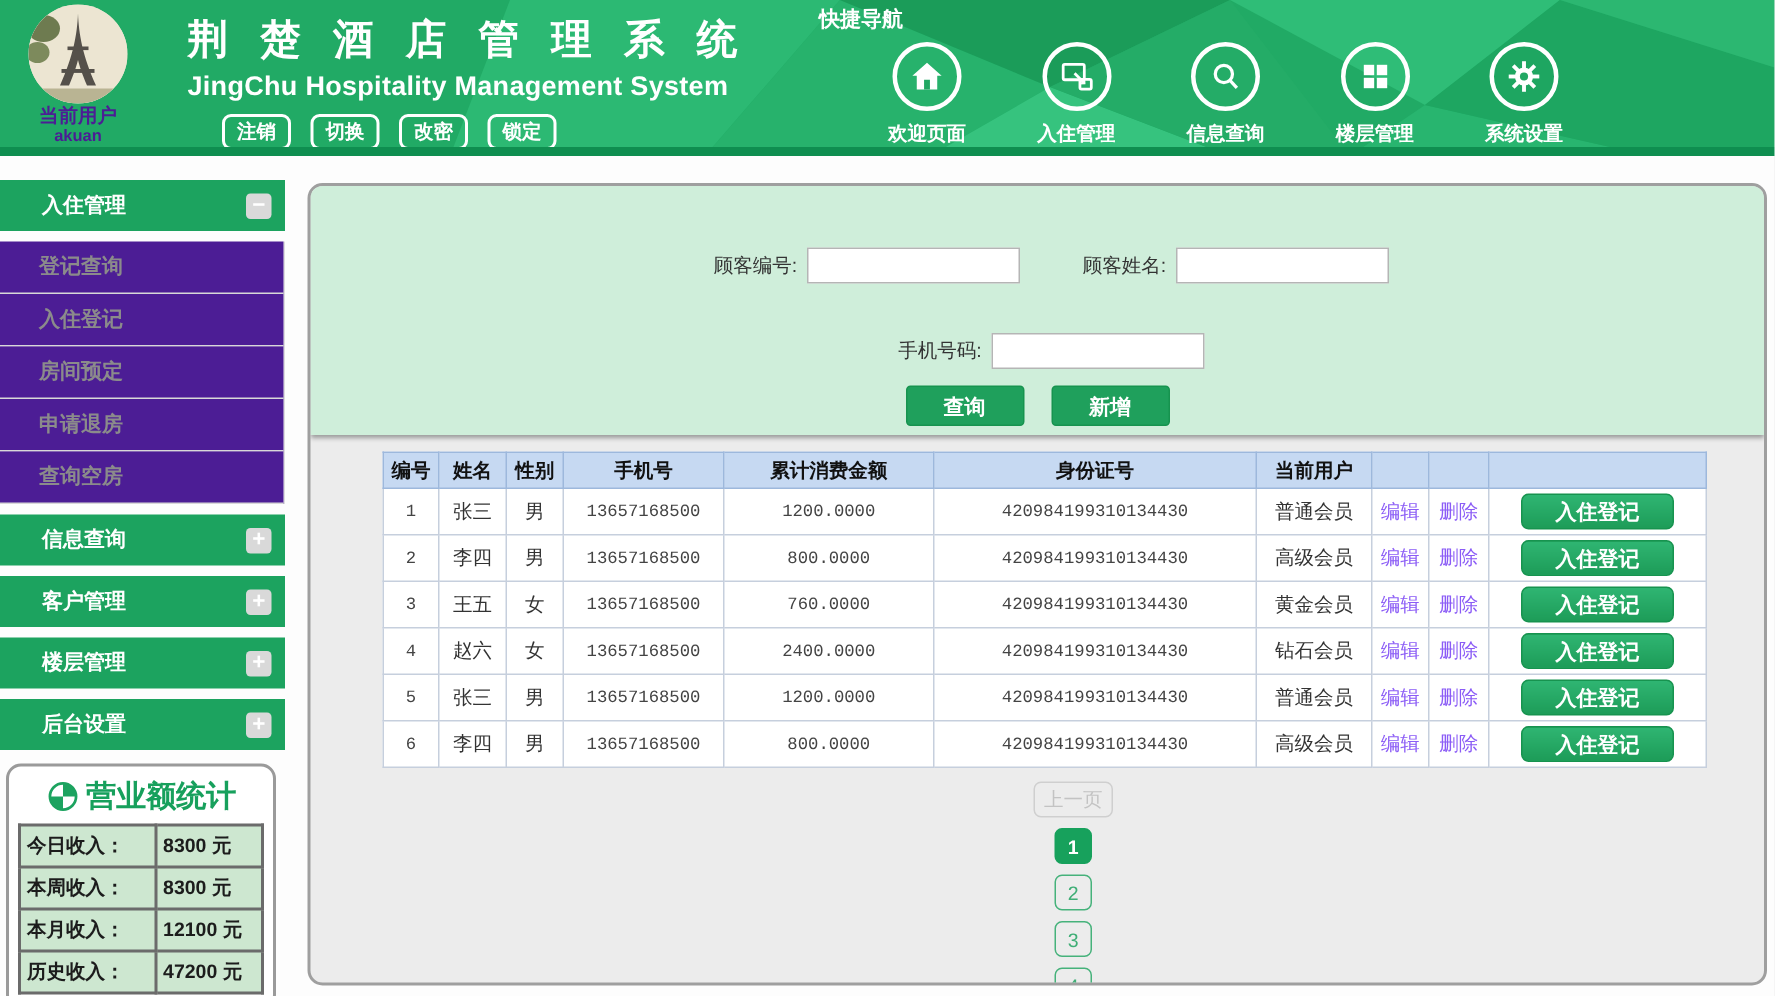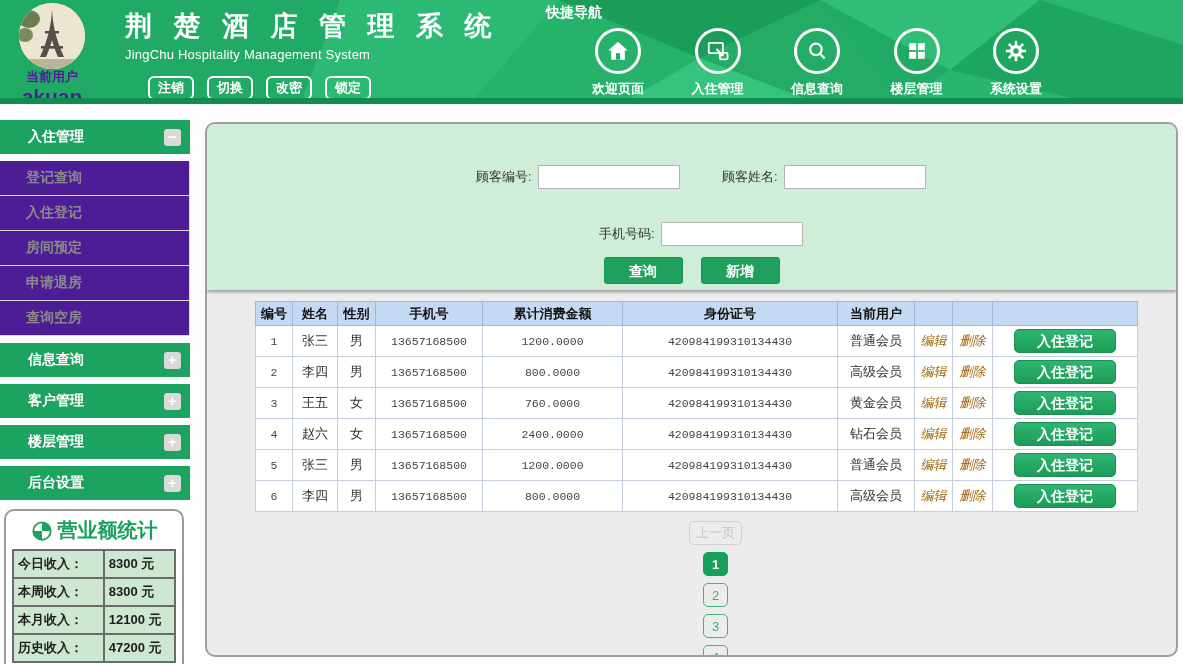--- a/index.html
+++ b/index.html
@@ -15,21 +15,21 @@
   .header { position:absolute; left:0; top:0; width:1183px; height:104px; background:#21aa65; overflow:hidden; }
   .facets { position:absolute; left:0; top:0; width:1183px; height:104px; }
   .header::after { content:""; position:absolute; left:0; bottom:0; width:100%; height:6px; background:#0f8e50; }
 
   .avatar { position:absolute; left:19px; top:3px; width:66px; height:66px; border-radius:50%; overflow:hidden; background:#ece5d2; }
   .avatar svg { display:block; }
   .user-block { position:absolute; left:6px; top:70px; width:92px; text-align:center; color:#4c1d95; font-weight:bold; font-size:13px; line-height:1.15; }
 
   .brand { position:absolute; left:125px; top:8px; color:#fff; }
   .brand-title { font-size:27px; font-weight:bold; letter-spacing:7px; white-space:nowrap; }
-  .brand-sub { font-size:13px; font-weight:normal; margin-top:3px; letter-spacing:0.2px; }
+  .brand-sub { font-size:18px; font-weight:bold; margin-top:3px; letter-spacing:0.2px; }
 
   .session-buttons { position:absolute; left:148px; top:76px; display:flex; gap:13px; }
   .sess-btn { border:2px solid #fff; border-radius:6px; background:transparent; color:#fff;
               font-size:13px; font-weight:bold; padding:2px 8px; line-height:1.2; cursor:pointer;
               font-family:Liberation Serif, serif; }
 
   .quick-nav-label { position:absolute; left:546px; top:4px; color:#fff; font-size:14px; font-weight:bold; }
   .quick-nav { position:absolute; left:574px; top:28px; width:486px; display:flex; justify-content:space-between; }
   .nav-item { width:88px; display:flex; flex-direction:column; align-items:center; color:#fff; cursor:pointer; }
   .nav-circle { width:46px; height:46px; border:3px solid #fff; border-radius:50%;
@@ -71,21 +71,21 @@
 
   
   .table-wrap { margin:11px 0 0 48px; }
   .results-table { border-collapse:collapse; table-layout:fixed; width:882px; background:#fff; }
   .results-table thead td { background:#c6d9f2; border:1px solid #9db8dc; height:24px; text-align:center;
                             font-size:13px; font-weight:bold; color:#111; }
   .results-table tbody td { background:#fff; border:1px solid #c6cfdd; height:31px; text-align:center;
                             font-size:12px; color:#333; overflow:hidden; }
   .results-table td.cjk { font-size:13px; }
   .results-table td.num { font-family:"Liberation Mono","DejaVu Sans Mono",monospace; font-size:11.5px; color:#444; }
-  .op-link { color:#a16207; font-size:13px; cursor:pointer; text-decoration:none;font-style:italic; }
+  .op-link { color:#8b5cf6; font-size:13px; cursor:pointer; text-decoration:none; }
   .checkin-btn { width:102px; height:24px; background:linear-gradient(#2fb572,#1d9c58); border:1px solid #17934f;
                  border-radius:5px; color:#fff; font-size:14px; font-weight:bold; cursor:pointer; font-family:inherit; line-height:1; }
 
   
   .pagination { margin:9px 0 0 48px; display:flex; align-items:center; gap:7px;flex-direction:column; }
   .pg { height:24px; min-width:25px; padding:0 6px; border-radius:5px; display:flex; align-items:center;
         justify-content:center; font-size:13px; cursor:pointer; background:transparent; }
   .pg.prev { border:1px solid #cfcfcf; color:#c3c3c3; }
   .pg.num { border:1px solid #46b27b; color:#3fae76; }
   .pg.num.active { background:#17a15c; border-color:#17a15c; color:#fff; font-weight:bold; }
@@ -115,21 +115,21 @@
       <ellipse cx="10" cy="16" rx="11" ry="9" fill="#6e7b50"></ellipse>
       <ellipse cx="6" cy="32" rx="8" ry="7" fill="#7d8a5c"></ellipse>
       <rect x="0" y="56" width="66" height="10" fill="#b9b493"></rect>
       <path d="M33 6 C32.4 20 30 34 21 54 L27 54 C30.4 46 32 41 33 37 C34 41 35.6 46 39 54 L45 54 C36 34 33.6 20 33 6 Z" fill="#55504a"></path>
       <rect x="26" y="28" width="14" height="2.4" fill="#55504a"></rect>
       <rect x="22" y="43" width="22" height="2.6" fill="#55504a"></rect>
     </svg>
   </div>
   <div class="user-block">
     <div>当前用户</div>
-    <div style="font-size:21px;">akuan</div>
+    <div style="font-size:11px;">akuan</div>
   </div>
 
   <div class="brand">
     <div class="brand-title">荆 楚 酒 店 管 理 系 统</div>
     <div class="brand-sub">JingChu Hospitality Management System</div>
   </div>
 
   <div class="session-buttons">
       <button class="sess-btn">注销</button>
       <button class="sess-btn">切换</button>

